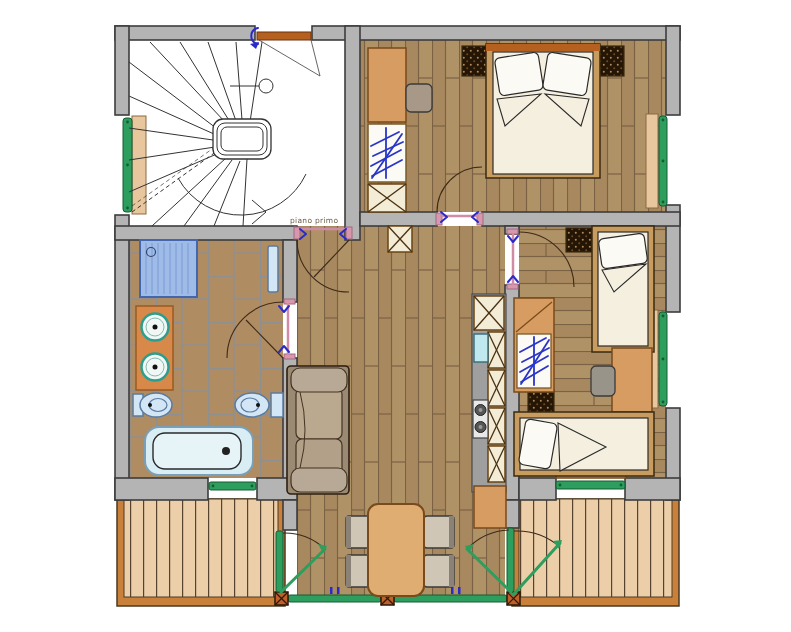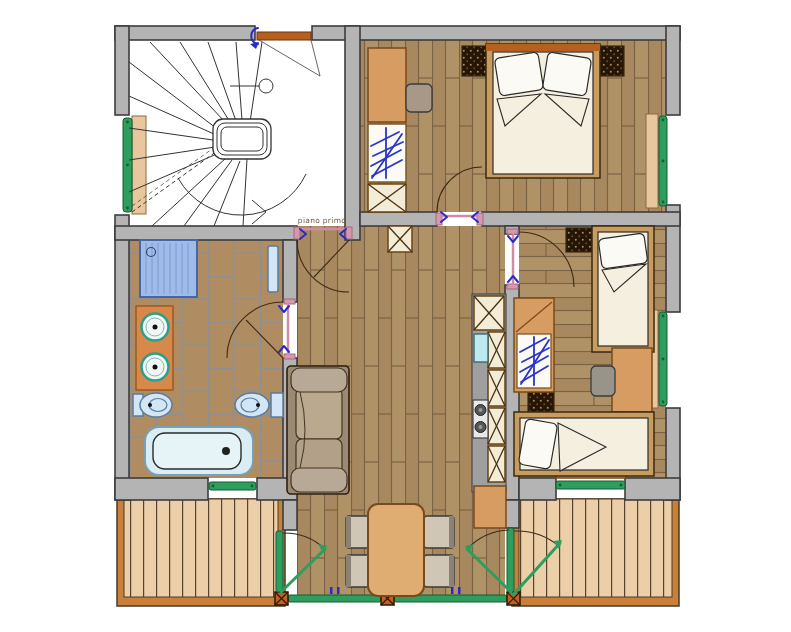--- a/index.html
+++ b/index.html
@@ -16,21 +16,21 @@
   .winbar{fill:#2d9e5d;stroke:#145c34;stroke-width:1;}
   .sill{fill:#e8c79e;stroke:#8a6a42;stroke-width:1;}
   .cab{fill:#f3ecd6;stroke:#6a4414;stroke-width:1.5;}
   .orange{fill:#d79c62;stroke:#7a4a1a;stroke-width:1.5;}
   .mattress{fill:#f5efdf;stroke:#2a2a2a;stroke-width:1.2;}
   .pillow{fill:#fcfaf4;stroke:#2a2a2a;stroke-width:1.2;}
   .flap{fill:#f5efdf;stroke:#2a2a2a;stroke-width:1.1;}
   .bluefix{fill:#d3e6f5;stroke:#5a7ba0;stroke-width:1.5;}
   .pinkbar{stroke:#d08ca6;stroke-width:2.5;}
   .pinkjamb{fill:#d897ac;stroke:#a06a80;stroke-width:1;}
-  #floor-label{position:absolute;left:290px;top:216px;width:64px;text-align:center;
+  #floor-label{position:absolute;left:290px;top:216px;width:64px;
                font-size:7.5px;color:#6b5b49;letter-spacing:0.3px;}
 </style>
 </head>
 <body>
 
 <div id="stage">
 <svg id="plan-svg" width="791" height="632" viewBox="0 0 791 632">
   <defs>
     <pattern id="woodV" width="27" height="96" patternUnits="userSpaceOnUse">
       <rect width="27" height="96" fill="#a8895f"></rect>

